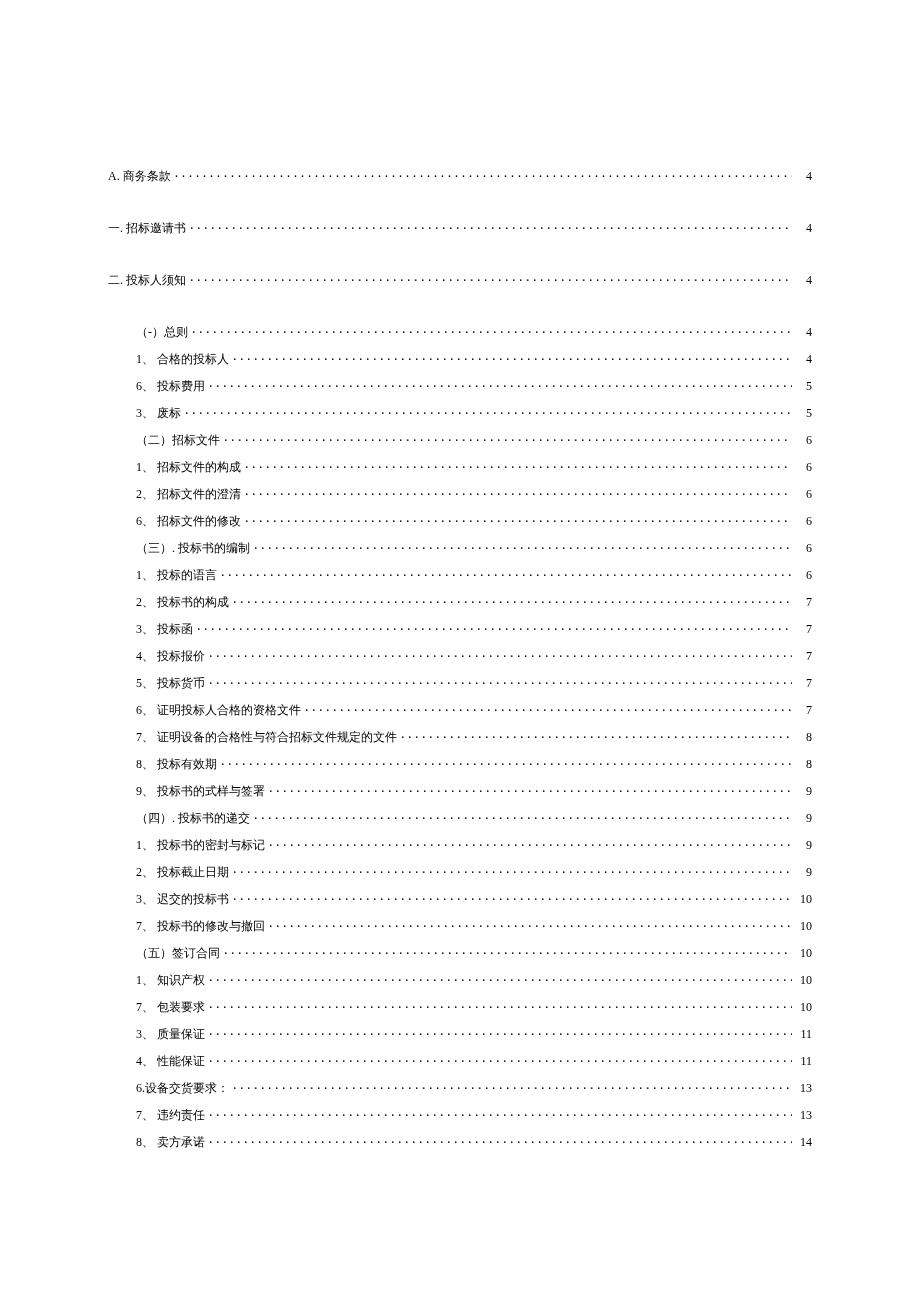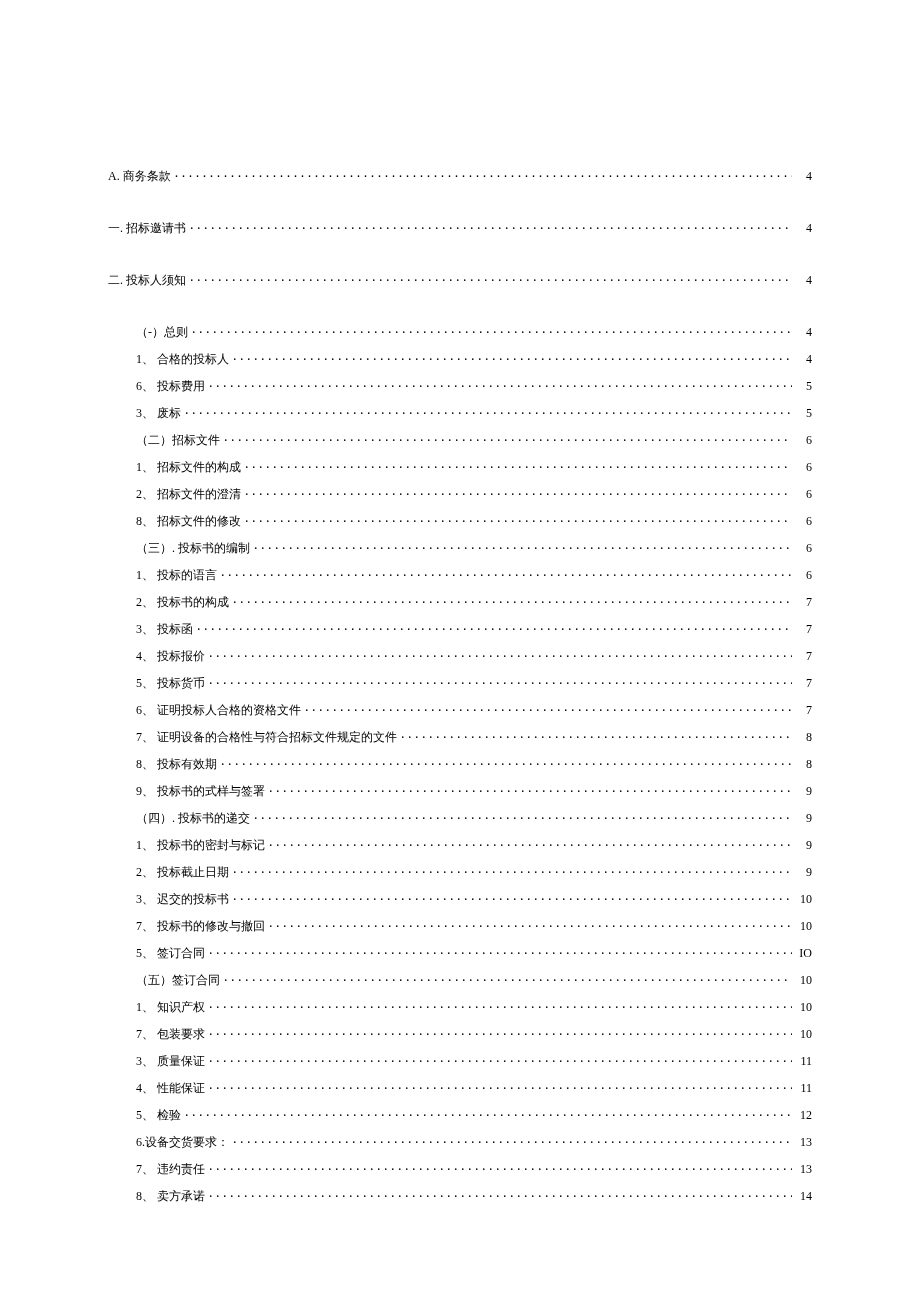--- a/index.html
+++ b/index.html
@@ -110,21 +110,21 @@
         <span class="toc-label">1、 招标文件的构成</span>
         <span class="toc-dots"></span>
         <span class="toc-page">6</span>
       </div>
       <div class="toc-row level-1">
         <span class="toc-label">2、 招标文件的澄清</span>
         <span class="toc-dots"></span>
         <span class="toc-page">6</span>
       </div>
       <div class="toc-row level-1">
-        <span class="toc-label">8、 招标文件的修改</span>
+        <span class="toc-label">6、 招标文件的修改</span>
         <span class="toc-dots"></span>
         <span class="toc-page">6</span>
       </div>
       <div class="toc-row level-1">
         <span class="toc-label">（三）. 投标书的编制</span>
         <span class="toc-dots"></span>
         <span class="toc-page">6</span>
       </div>
       <div class="toc-row level-1">
         <span class="toc-label">1、 投标的语言</span>
@@ -190,25 +190,20 @@
         <span class="toc-label">3、 迟交的投标书</span>
         <span class="toc-dots"></span>
         <span class="toc-page">10</span>
       </div>
       <div class="toc-row level-1">
         <span class="toc-label">7、 投标书的修改与撤回</span>
         <span class="toc-dots"></span>
         <span class="toc-page">10</span>
       </div>
       <div class="toc-row level-1">
-        <span class="toc-label">5、 签订合同</span>
-        <span class="toc-dots"></span>
-        <span class="toc-page">IO</span>
-      </div>
-      <div class="toc-row level-1">
         <span class="toc-label">（五）签订合同</span>
         <span class="toc-dots"></span>
         <span class="toc-page">10</span>
       </div>
       <div class="toc-row level-1">
         <span class="toc-label">1、 知识产权</span>
         <span class="toc-dots"></span>
         <span class="toc-page">10</span>
       </div>
       <div class="toc-row level-1">
@@ -218,25 +213,20 @@
       </div>
       <div class="toc-row level-1">
         <span class="toc-label">3、 质量保证</span>
         <span class="toc-dots"></span>
         <span class="toc-page">11</span>
       </div>
       <div class="toc-row level-1">
         <span class="toc-label">4、 性能保证</span>
         <span class="toc-dots"></span>
         <span class="toc-page">11</span>
-      </div>
-      <div class="toc-row level-1">
-        <span class="toc-label">5、 检验</span>
-        <span class="toc-dots"></span>
-        <span class="toc-page">12</span>
       </div>
       <div class="toc-row level-1">
         <span class="toc-label">6.设备交货要求：</span>
         <span class="toc-dots"></span>
         <span class="toc-page">13</span>
       </div>
       <div class="toc-row level-1">
         <span class="toc-label">7、 违约责任</span>
         <span class="toc-dots"></span>
         <span class="toc-page">13</span>

